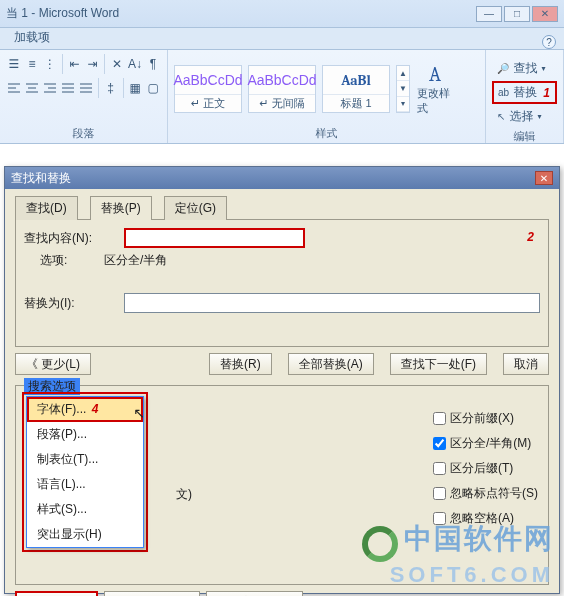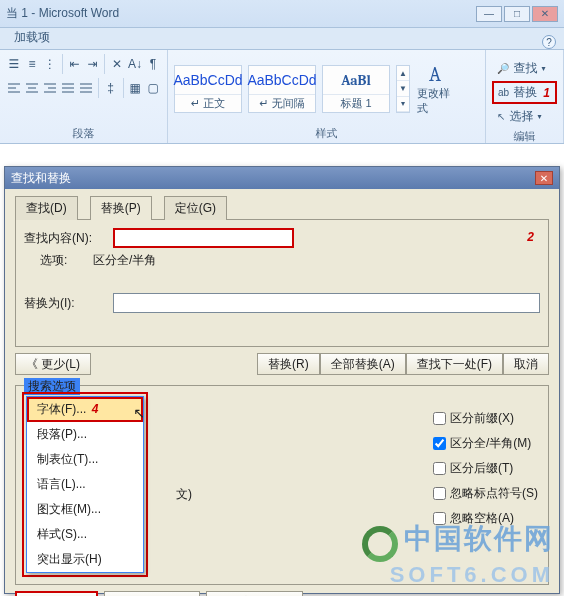--- a/index.html
+++ b/index.html
@@ -19,46 +19,46 @@
   .group .label{ font-size:11px; color:#4a6583; text-align:center; padding-top:2px;}
   
   .para .body{display:flex;flex-direction:column;gap:4px;}
   .para .row{display:flex;gap:2px;}
   .iconbtn{ width:22px;height:20px;border:1px solid transparent; display:flex;align-items:center;justify-content:center;font-size:12px;color:#3b5a7a;}
   .iconbtn svg{display:block;}
   .sep{width:1px;background:#c3d4e8;margin:0 2px;}
   
   .styles .body{display:flex;gap:6px;align-items:center;}
   .stylecard{width:68px;height:48px;border:1px solid #c3d4e8;background:#fdfdfd; display:flex;flex-direction:column;}
-  .stylecard .prev{flex:1;display:flex;align-items:center;justify-content:center;font-size:14px;color:#1d4ed8;}
+  .stylecard .prev{flex:1;display:flex;align-items:center;justify-content:center;font-size:14px;color:#8b5cf6;}
   .stylecard .nm{font-size:11px;text-align:center;color:#3b5a7a;border-top:1px solid #e0e8f2;padding:1px 0;}
   .stylecard.big .prev{font-family:Cambria,serif;color:#2a5aa0;font-size:22px;}
   .stylecard.h1 .prev{font-family:Cambria,serif;font-size:14px;font-weight:bold;}
   .scroll{ width:14px;height:48px;border:1px solid #c3d4e8;background:#fdfdfd;display:flex;flex-direction:column;}
   .scroll div{flex:1;display:flex;align-items:center;justify-content:center;font-size:8px;color:#3b5a7a;border-bottom:1px solid #e0e8f2;}
   .changestyle{width:38px;height:48px;border:1px solid transparent;display:flex;flex-direction:column;align-items:center;justify-content:center;font-size:11px;color:#3b5a7a;}
   
   .edit .body{display:flex;flex-direction:column;gap:2px;padding-top:4px;}
   .editbtn{display:flex;align-items:center;gap:4px;font-size:12px;color:#3b5a7a;padding:1px 4px;border:1px solid transparent;}
   .editbtn.replace{border:2px solid #c00;}
   .redtag{color:#c00;font-weight:bold;font-style:italic;margin-left:2px;}
   
   .dialog{ position:absolute; left:4px; top:166px; width:556px; height:428px; background:#ece9d8; border:1px solid #5a6f8f; box-shadow:2px 2px 6px rgba(0,0,0,.3);}
   .dlgtitle{ height:22px; background:linear-gradient(#7b97c4,#5c7bae); color:#fff; font-size:12px; display:flex;align-items:center;padding:0 6px; justify-content:space-between;}
   .dlgclose{width:18px;height:14px;background:#d76b5a;border:1px solid #a04034;color:#fff;font-size:10px;display:flex;align-items:center;justify-content:center;}
   .dlgbody{padding:6px 10px 8px 10px; font-size:12px; color:#222;}
   .dlgtabs{display:flex;gap:12px;}
   .dlgtab{ padding:3px 10px; border:1px solid #9c9a8c; background:#ece9d8; border-bottom:none; font-size:12px; position:relative; top:1px;}
   .dlgtab.inactive{ background:#e4e1d0;}
   .dlgpanel{border:1px solid #9c9a8c; padding:8px; background:#ece9d8;}
-  .frow{display:flex;align-items:center;gap:13px;margin-bottom:4px;}
+  .frow{display:flex;align-items:center;gap:24px;margin-bottom:4px;}
   .flabel{width:76px;}
   .finput{flex:1;height:20px;border:1px solid #7a8a99;background:#fff;}
   .finput.red{border:2px solid #c00;}
-  .btnrow{display:flex;gap:0;margin-top:6px;}
+  .btnrow{display:flex;gap:16px;margin-top:6px;}
   .btn{ height:22px; padding:0 10px; border:1px solid #9c9a8c; background:linear-gradient(#fdfdfb,#eae7d6); font-size:12px; display:flex;align-items:center;justify-content:center;}
   .btn.disabled{color:#999;}
   .searchopt{border:1px solid #9c9a8c;margin-top:10px;position:relative;padding:10px 8px 8px 8px;}
   .searchopt .legend{position:absolute;top:-8px;left:8px;background:#3b82f6;padding:0 4px;font-size:12px;}
   .chkcol{position:absolute;right:12px;top:224px;display:flex;flex-direction:column;gap:8px;font-size:12px;}
   .chk{display:flex;align-items:center;gap:4px;}
   .chk input{width:13px;height:13px;}
   
   .fmtmenu{ position:absolute; left:40px; top:8px; width:118px; background:#fff; border:1px solid #3b82f6; box-shadow:2px 2px 4px rgba(0,0,0,.3); }
   .fmtmenu .mi{ padding:4px 10px; font-size:12px; }
@@ -245,21 +245,20 @@
       <div class="menuwrap" style="position:absolute;left:6px;top:6px;">
         <div class="fmtmenu" style="position:relative;left:0;top:0;">
           <div class="mi hover">
             <span>字体(F)...</span>
             <span class="redtag">4</span>
             <span class="cursor">↖</span>
           </div>
           <div class="mi">段落(P)...</div>
           <div class="mi">制表位(T)...</div>
           <div class="mi">语言(L)...</div>
-          <div class="mi">图文框(M)...</div>
           <div class="mi">样式(S)...</div>
           <div class="mi">突出显示(H)</div>
         </div>
       </div>
 
       <div class="chkcol" style="position:absolute;right:10px;top:24px;">
         <label class="chk">
             <input type="checkbox" style="">
             <span>区分前缀(X)</span>
           </label>

